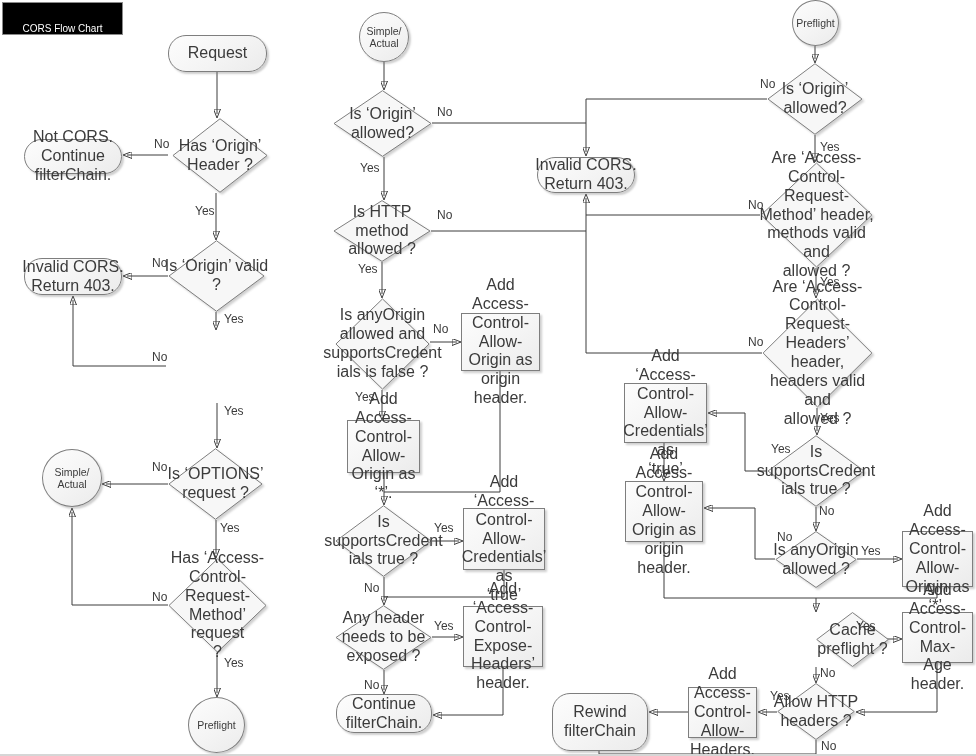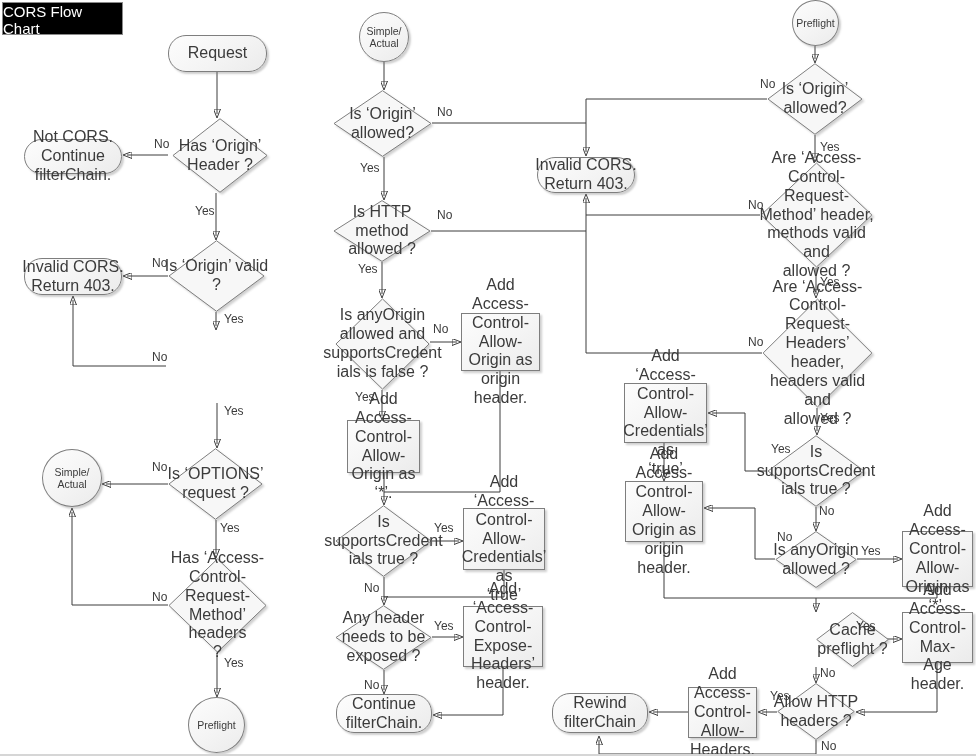--- a/index.html
+++ b/index.html
@@ -13,21 +13,21 @@
   .term,.circle,.rect{background:linear-gradient(145deg,#fdfdfd 0%,#f4f4f4 55%,#ebebeb 100%);
        border:1px solid #7e7e7e;box-shadow:2px 2px 2px rgba(130,130,130,.38);}
   .term{border-radius:18px;}
   .circle{border-radius:50%;}
   .circle .txt{font-size:10.5px;}
   .diamond .dshape{position:absolute;left:0;top:0;width:100%;height:100%;overflow:visible;
        filter:drop-shadow(2px 2px 1px rgba(130,130,130,.38));}
   .dshape polygon{fill:#f7f7f7;stroke:#7e7e7e;stroke-width:1;}
   .elabel{position:absolute;font-size:12px;color:#3b3b3b;}
   .title{position:absolute;left:2px;top:2px;width:119px;height:31px;background:#000;border:1px solid #8a8a8a;
-       color:#fff;display:flex;align-items:flex-start;justify-content:center;font-size:15px;}
+       color:#fff;display:flex;align-items:flex-end;justify-content:center;font-size:10px;}
 </style>
 </head>
 <body>
 
 <div class="canvas">
 
   <svg class="wires">
     <defs>
       <marker id="arw" markerWidth="9" markerHeight="7" refX="5" refY="3.5" orient="auto" markerUnits="userSpaceOnUse">
         <path d="M0,0 L9,3.5 L0,7 Z" fill="#3c3c3c" stroke="none"></path>
@@ -132,21 +132,21 @@
     <span class="txt">Is ‘OPTIONS’
 request ?</span>
     </div>
 
   <div class="node diamond" style="left:168px;top:558px;width:99px;height:95px">
     <svg class="dshape" viewBox="0 0 100 100" preserveAspectRatio="none">
         <polygon points="50,1 99,50 50,99 1,50" vector-effect="non-scaling-stroke"></polygon>
       </svg>
     <span class="txt">Has ‘Access-
 Control-Request-
-Method’ headers
+Method’ request
 ?</span>
     </div>
 
   <div class="node circle" style="left:188px;top:697px;width:57px;height:56px">
     <span class="txt">Preflight</span>
     </div>
 
   <div class="node circle" style="left:359px;top:12px;width:50px;height:50px">
     <span class="txt">Simple/
 Actual</span>
@@ -324,21 +324,21 @@
 headers ?</span>
     </div>
 
   <div class="node rect" style="left:688px;top:687px;width:69px;height:51px">
     <span class="txt">Add Access-
 Control-
 Allow-
 Headers.</span>
     </div>
 
-  <div class="node term" style="left:552px;top:693px;width:96px;height:40px">
+  <div class="node term" style="left:552px;top:693px;width:96px;height:58px">
     <span class="txt">Rewind filterChain</span>
     </div>
 
   <span class="elabel" style="left:154px;top:137px">No</span>
   <span class="elabel" style="left:195px;top:204px">Yes</span>
   <span class="elabel" style="left:152px;top:256px">No</span>
   <span class="elabel" style="left:224px;top:312px">Yes</span>
   <span class="elabel" style="left:152px;top:350px">No</span>
   <span class="elabel" style="left:224px;top:404px">Yes</span>
   <span class="elabel" style="left:152px;top:460px">No</span>

